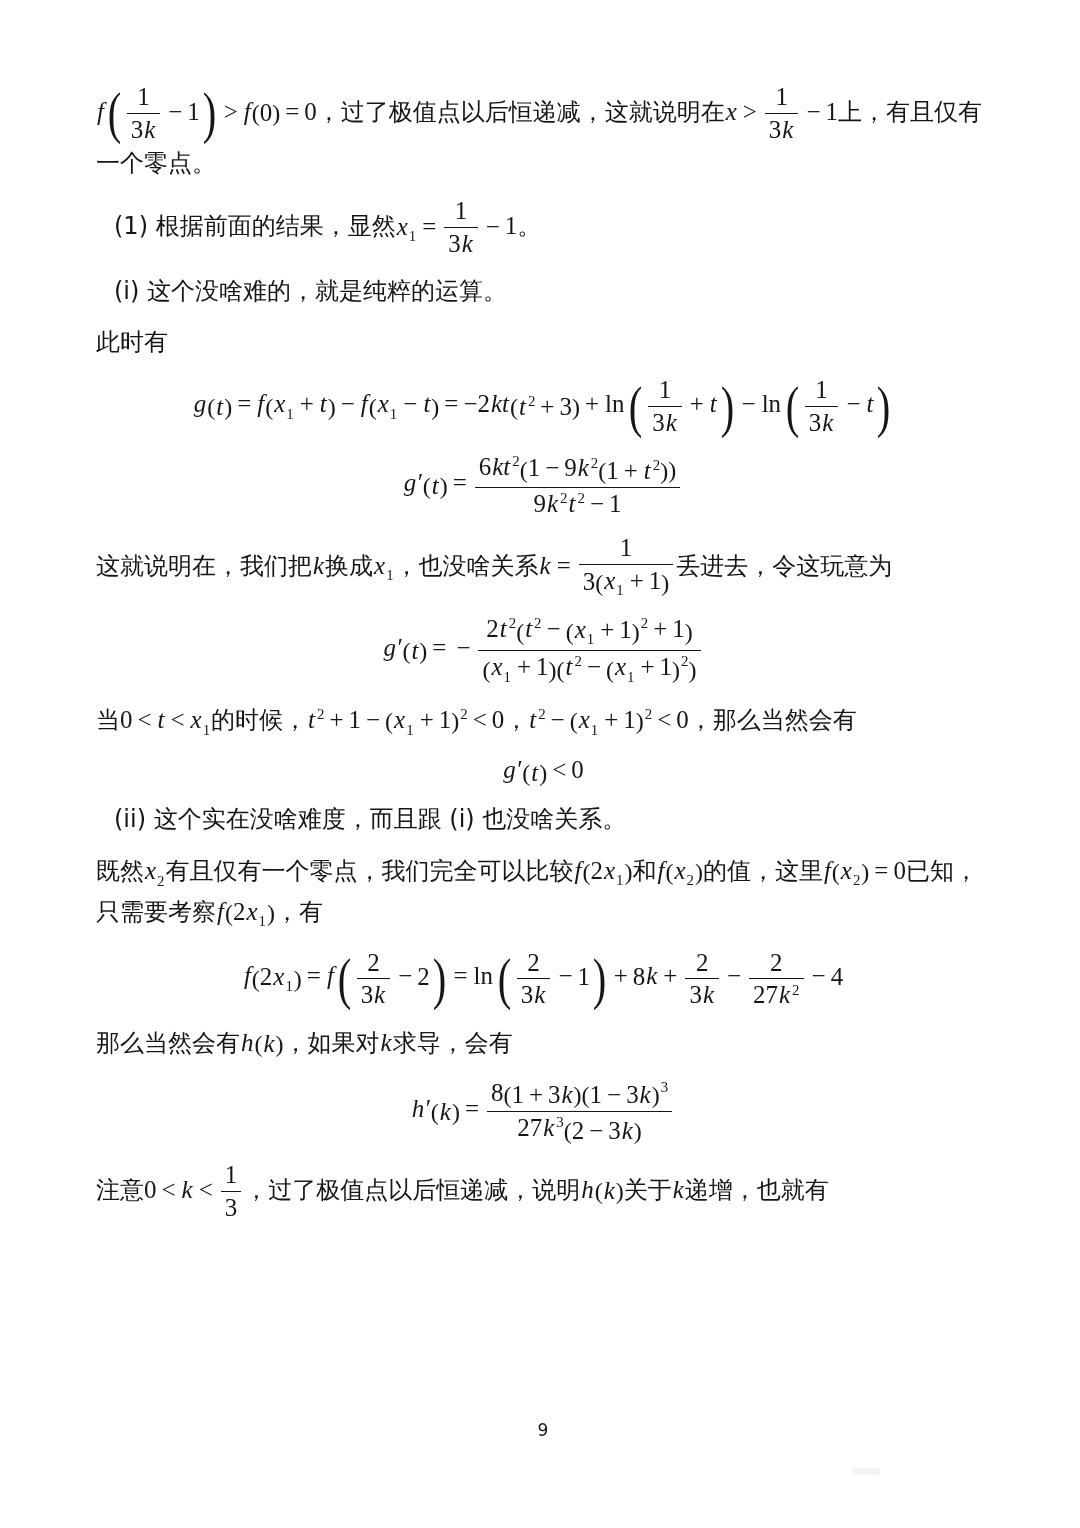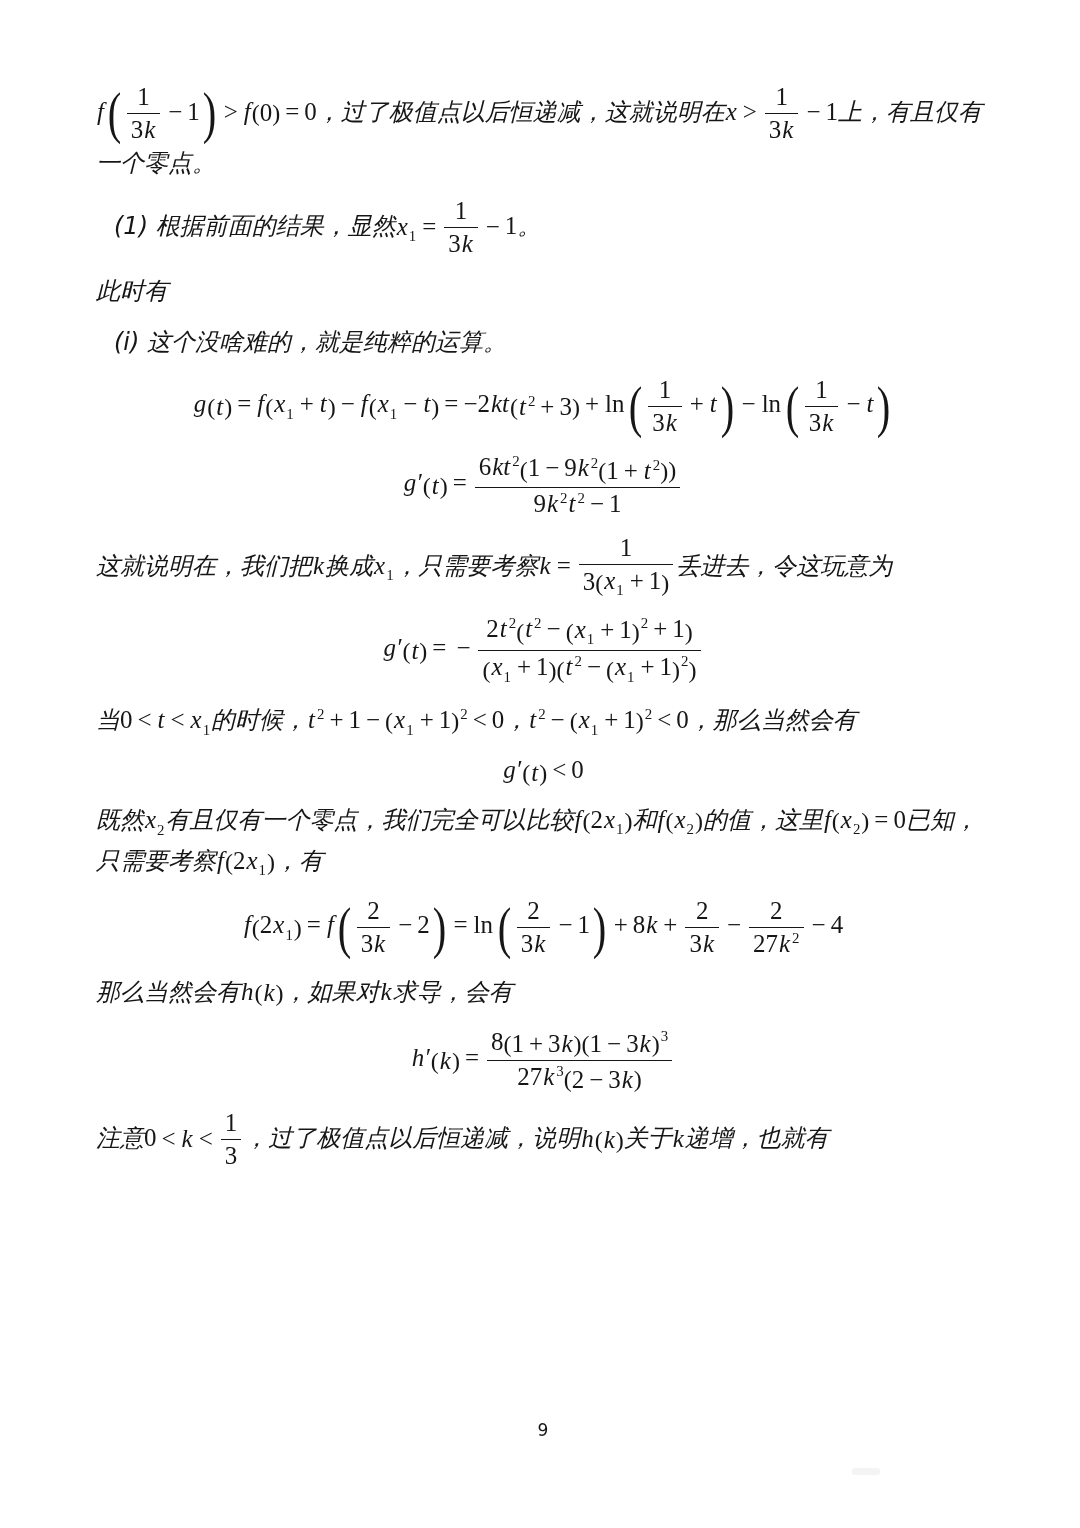--- a/index.html
+++ b/index.html
@@ -8,21 +8,21 @@
     position:relative;box-sizing:border-box;
     padding:82px 90px 0 96px;
     display:flex;flex-direction:column;overflow:hidden;
     font-size:24px;
   }
   .content{display:block;}
   .block-para{font-family:"DejaVu Sans",sans-serif;line-height:1.55;margin:0 0 14px 0;}
   .block-eq{text-align:center;margin:4px 0 14px 0;font-family:"Liberation Serif",serif;}
   .indent{padding-left:18px;}
   
-  .mj-cjk{font-family:"DejaVu Sans",sans-serif;font-style:italic;}
+  .mj-cjk{font-family:"DejaVu Sans",sans-serif;}
   .mj-var{font-family:"Liberation Serif",serif;font-style:italic;font-size:104%;margin:0 1px;}
   .mj-num,.mj-op,.mj-fn{font-family:"Liberation Serif",serif;font-size:104%;}
   .mj-op{margin:0 5px;}
   .mj-fn{margin:0 2px 0 1px;}
   .mj-sub{font-family:"Liberation Serif",serif;font-size:62%;vertical-align:-0.45em;margin-right:1px;}
   .mj-sup{font-family:"Liberation Serif",serif;font-size:62%;vertical-align:0.6em;margin-left:1px;}
   .mj-frac{display:inline-flex;flex-direction:column;vertical-align:middle;text-align:center;margin:0 3px;line-height:1.2;}
   .mj-fnum{display:block;border-bottom:1.6px solid #161616;padding:0 4px 1px 4px;}
   .mj-fden{display:block;padding:1px 4px 0 4px;}
   .mj-group{display:inline-flex;align-items:center;vertical-align:middle;}
@@ -50,22 +50,22 @@
           <span class="mj-ginner"><span class="mj-num">0</span></span>
           <span class="mj-paren">)</span>
         </span><span class="mj-op">=</span><span class="mj-num">0</span><span class="mj-cjk">，过了极值点以后恒递减，这就说明在</span><span class="mj-var">x</span><span class="mj-op">&gt;</span><span class="mj-frac">
           <span class="mj-fnum"><span class="mj-num">1</span></span>
           <span class="mj-fden"><span class="mj-num">3</span><span class="mj-var">k</span></span>
         </span><span class="mj-op">−</span><span class="mj-num">1</span><span class="mj-cjk">上，有且仅有一个零点。</span></div>
       <div class="block-para indent"><span class="mj-cjk">(1) 根据前面的结果，显然</span><span class="mj-var">x</span><span class="mj-sub">1</span><span class="mj-op">=</span><span class="mj-frac">
           <span class="mj-fnum"><span class="mj-num">1</span></span>
           <span class="mj-fden"><span class="mj-num">3</span><span class="mj-var">k</span></span>
         </span><span class="mj-op">−</span><span class="mj-num">1</span><span class="mj-cjk">。</span></div>
+      <div class="block-para indent"><span class="mj-cjk">(i) 这个没啥难的，就是纯粹的运算。</span></div>
       <div class="block-para"><span class="mj-cjk">此时有</span></div>
-      <div class="block-para indent"><span class="mj-cjk">(i) 这个没啥难的，就是纯粹的运算。</span></div>
       <div class="block-eq"><span class="mj-var">g</span><span class="mj-group">
           <span class="mj-paren">(</span>
           <span class="mj-ginner"><span class="mj-var">t</span></span>
           <span class="mj-paren">)</span>
         </span><span class="mj-op">=</span><span class="mj-var">f</span><span class="mj-group">
           <span class="mj-paren">(</span>
           <span class="mj-ginner"><span class="mj-var">x</span><span class="mj-sub">1</span><span class="mj-op">+</span><span class="mj-var">t</span></span>
           <span class="mj-paren">)</span>
         </span><span class="mj-op">−</span><span class="mj-var">f</span><span class="mj-group">
           <span class="mj-paren">(</span>
@@ -99,21 +99,21 @@
               <span class="mj-paren">(</span>
               <span class="mj-ginner"><span class="mj-num">1</span><span class="mj-op">−</span><span class="mj-num">9</span><span class="mj-var">k</span><span class="mj-sup">2</span><span class="mj-group">
                   <span class="mj-paren">(</span>
                   <span class="mj-ginner"><span class="mj-num">1</span><span class="mj-op">+</span><span class="mj-var">t</span><span class="mj-sup">2</span></span>
                   <span class="mj-paren">)</span>
                 </span></span>
               <span class="mj-paren">)</span>
             </span></span>
           <span class="mj-fden"><span class="mj-num">9</span><span class="mj-var">k</span><span class="mj-sup">2</span><span class="mj-var">t</span><span class="mj-sup">2</span><span class="mj-op">−</span><span class="mj-num">1</span></span>
         </span></div>
-      <div class="block-para"><span class="mj-cjk">这就说明在，我们把</span><span class="mj-var">k</span><span class="mj-cjk">换成</span><span class="mj-var">x</span><span class="mj-sub">1</span><span class="mj-cjk">，只需要考察</span><span class="mj-var">k</span><span class="mj-op">=</span><span class="mj-frac">
+      <div class="block-para"><span class="mj-cjk">这就说明在，我们把</span><span class="mj-var">k</span><span class="mj-cjk">换成</span><span class="mj-var">x</span><span class="mj-sub">1</span><span class="mj-cjk">，也没啥关系</span><span class="mj-var">k</span><span class="mj-op">=</span><span class="mj-frac">
           <span class="mj-fnum"><span class="mj-num">1</span></span>
           <span class="mj-fden"><span class="mj-num">3</span><span class="mj-group">
               <span class="mj-paren">(</span>
               <span class="mj-ginner"><span class="mj-var">x</span><span class="mj-sub">1</span><span class="mj-op">+</span><span class="mj-num">1</span></span>
               <span class="mj-paren">)</span>
             </span></span>
         </span><span class="mj-cjk">丢进去，令这玩意为</span></div>
       <div class="block-eq"><span class="mj-var">g′</span><span class="mj-group">
           <span class="mj-paren">(</span>
           <span class="mj-ginner"><span class="mj-var">t</span></span>
@@ -149,20 +149,21 @@
         </span><span class="mj-sup">2</span><span class="mj-op">&lt;</span><span class="mj-num">0</span><span class="mj-cjk">，</span><span class="mj-var">t</span><span class="mj-sup">2</span><span class="mj-op">−</span><span class="mj-group">
           <span class="mj-paren">(</span>
           <span class="mj-ginner"><span class="mj-var">x</span><span class="mj-sub">1</span><span class="mj-op">+</span><span class="mj-num">1</span></span>
           <span class="mj-paren">)</span>
         </span><span class="mj-sup">2</span><span class="mj-op">&lt;</span><span class="mj-num">0</span><span class="mj-cjk">，那么当然会有</span></div>
       <div class="block-eq"><span class="mj-var">g′</span><span class="mj-group">
           <span class="mj-paren">(</span>
           <span class="mj-ginner"><span class="mj-var">t</span></span>
           <span class="mj-paren">)</span>
         </span><span class="mj-op">&lt;</span><span class="mj-num">0</span></div>
+      <div class="block-para indent"><span class="mj-cjk">(ii) 这个实在没啥难度，而且跟 (i) 也没啥关系。</span></div>
       <div class="block-para"><span class="mj-cjk">既然</span><span class="mj-var">x</span><span class="mj-sub">2</span><span class="mj-cjk">有且仅有一个零点，我们完全可以比较</span><span class="mj-var">f</span><span class="mj-group">
           <span class="mj-paren">(</span>
           <span class="mj-ginner"><span class="mj-num">2</span><span class="mj-var">x</span><span class="mj-sub">1</span></span>
           <span class="mj-paren">)</span>
         </span><span class="mj-cjk">和</span><span class="mj-var">f</span><span class="mj-group">
           <span class="mj-paren">(</span>
           <span class="mj-ginner"><span class="mj-var">x</span><span class="mj-sub">2</span></span>
           <span class="mj-paren">)</span>
         </span><span class="mj-cjk">的值，这里</span><span class="mj-var">f</span><span class="mj-group">
           <span class="mj-paren">(</span>

